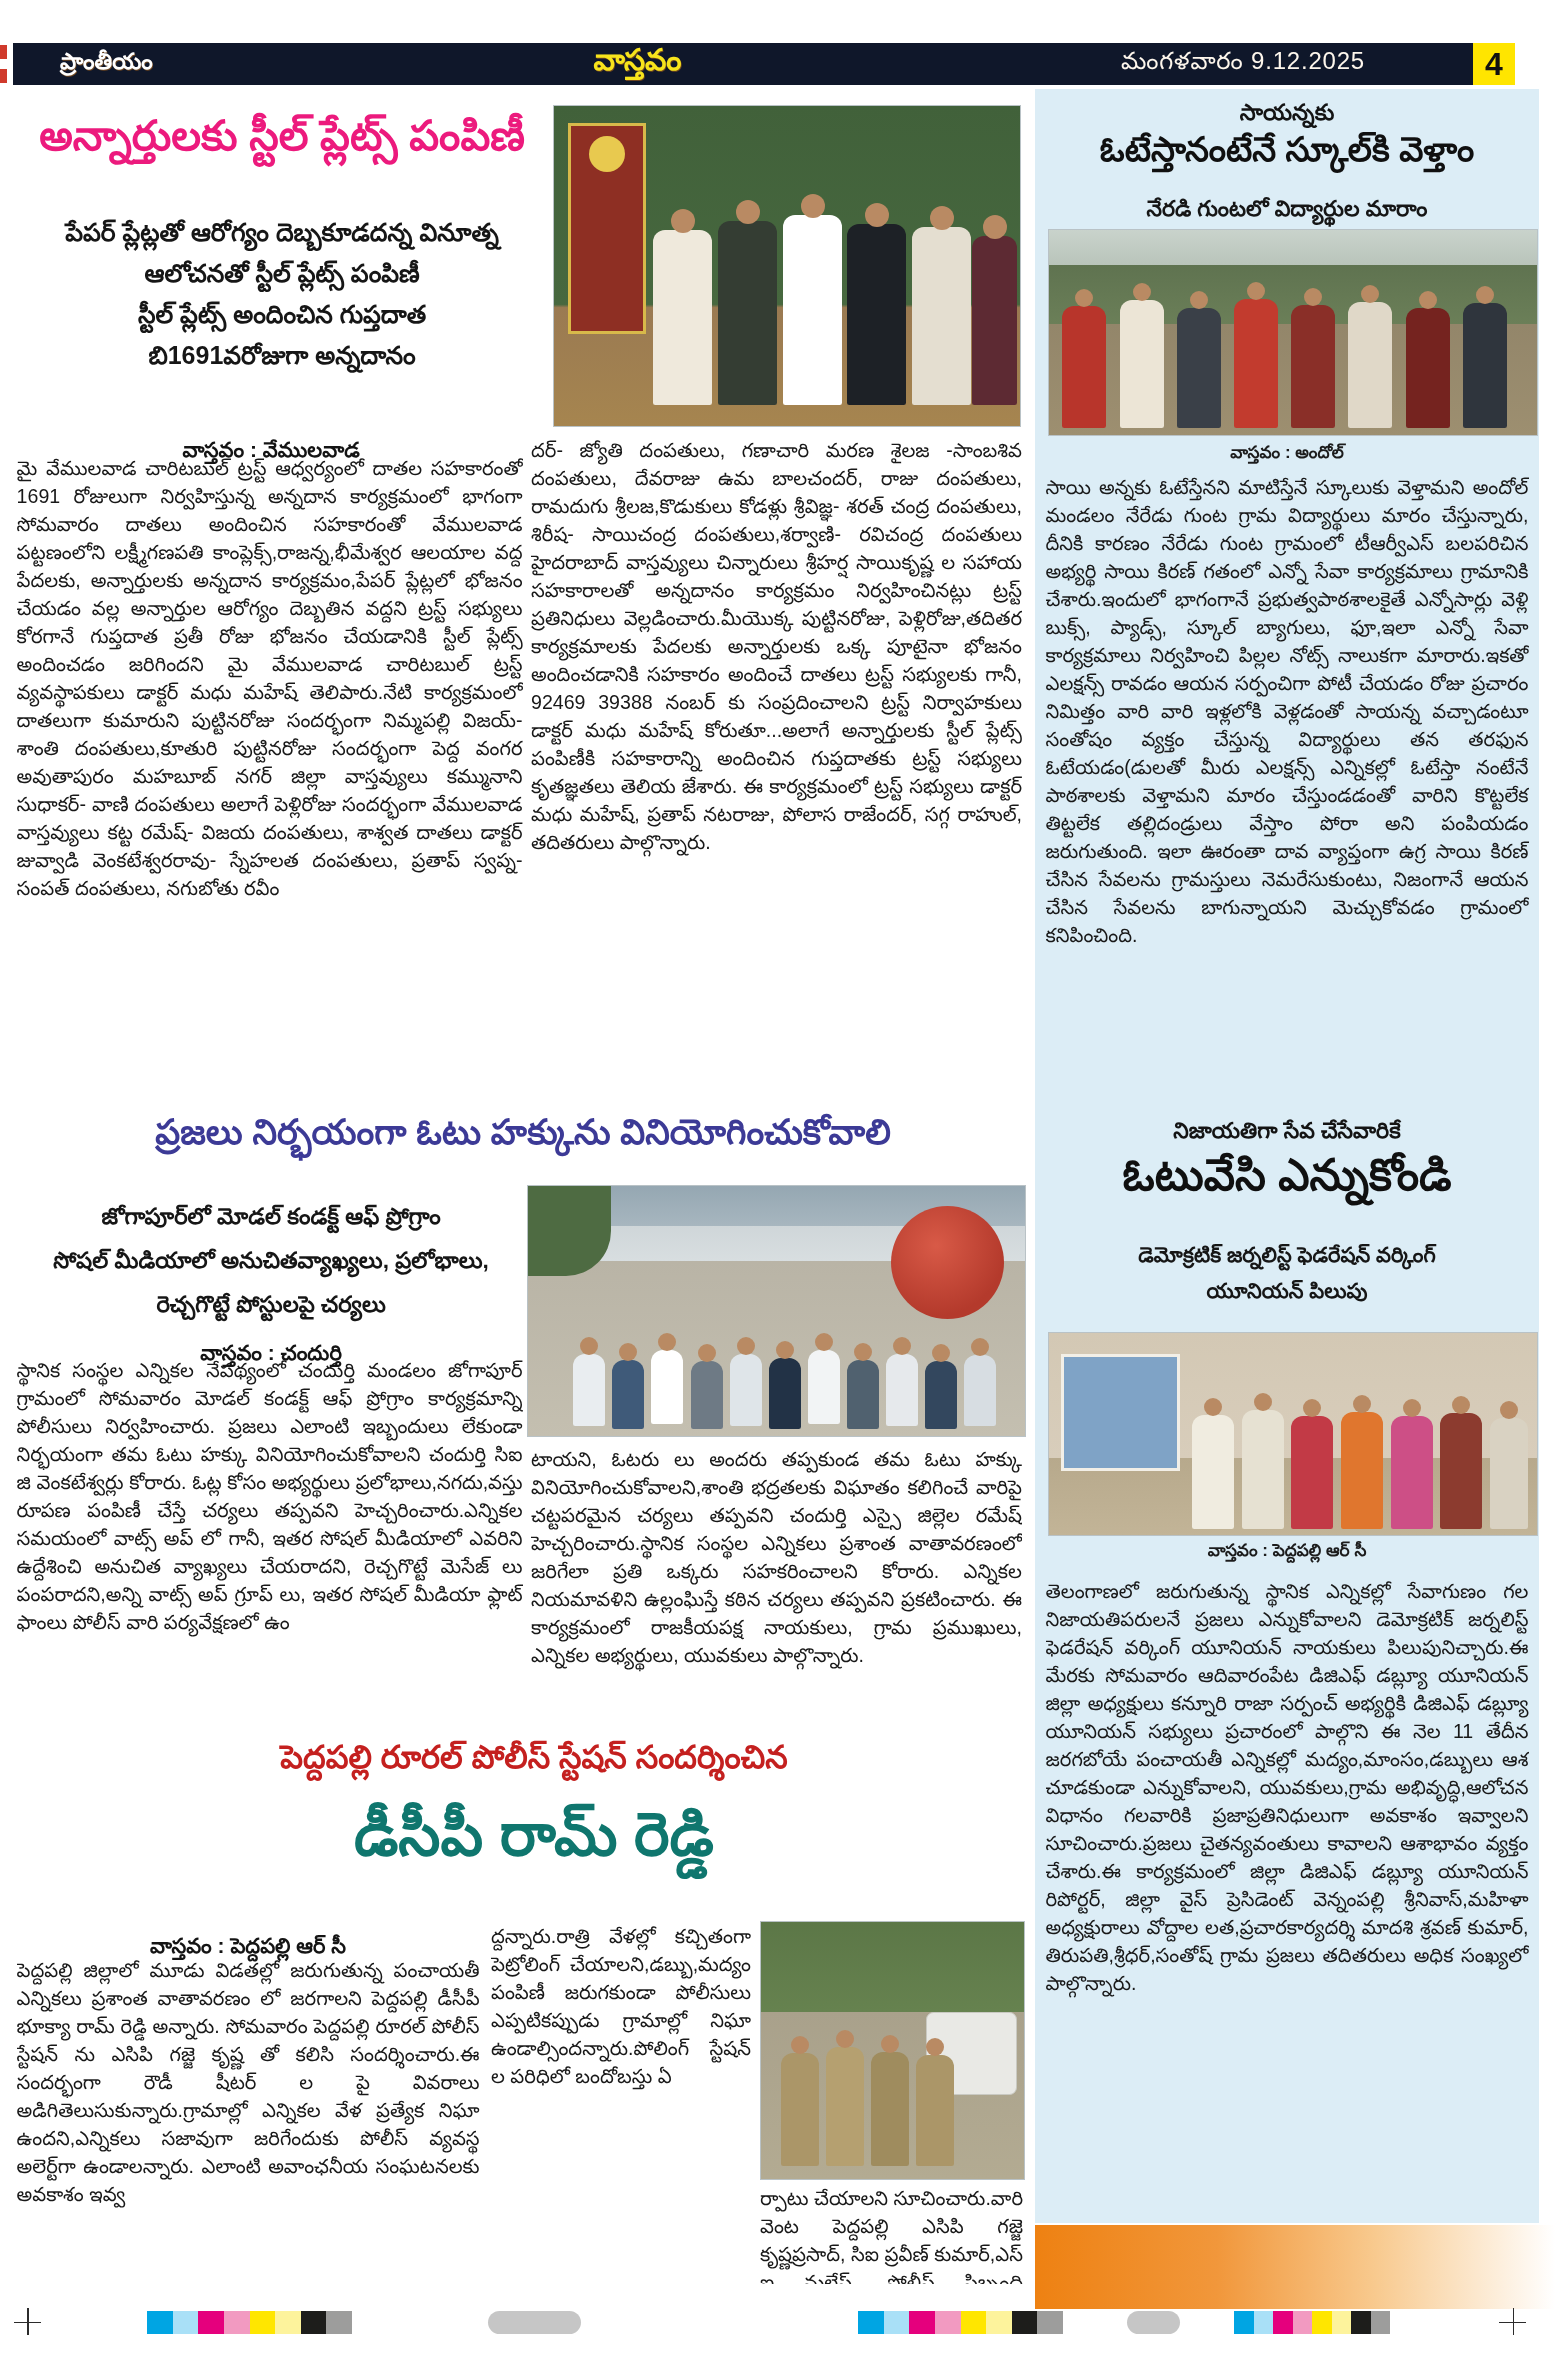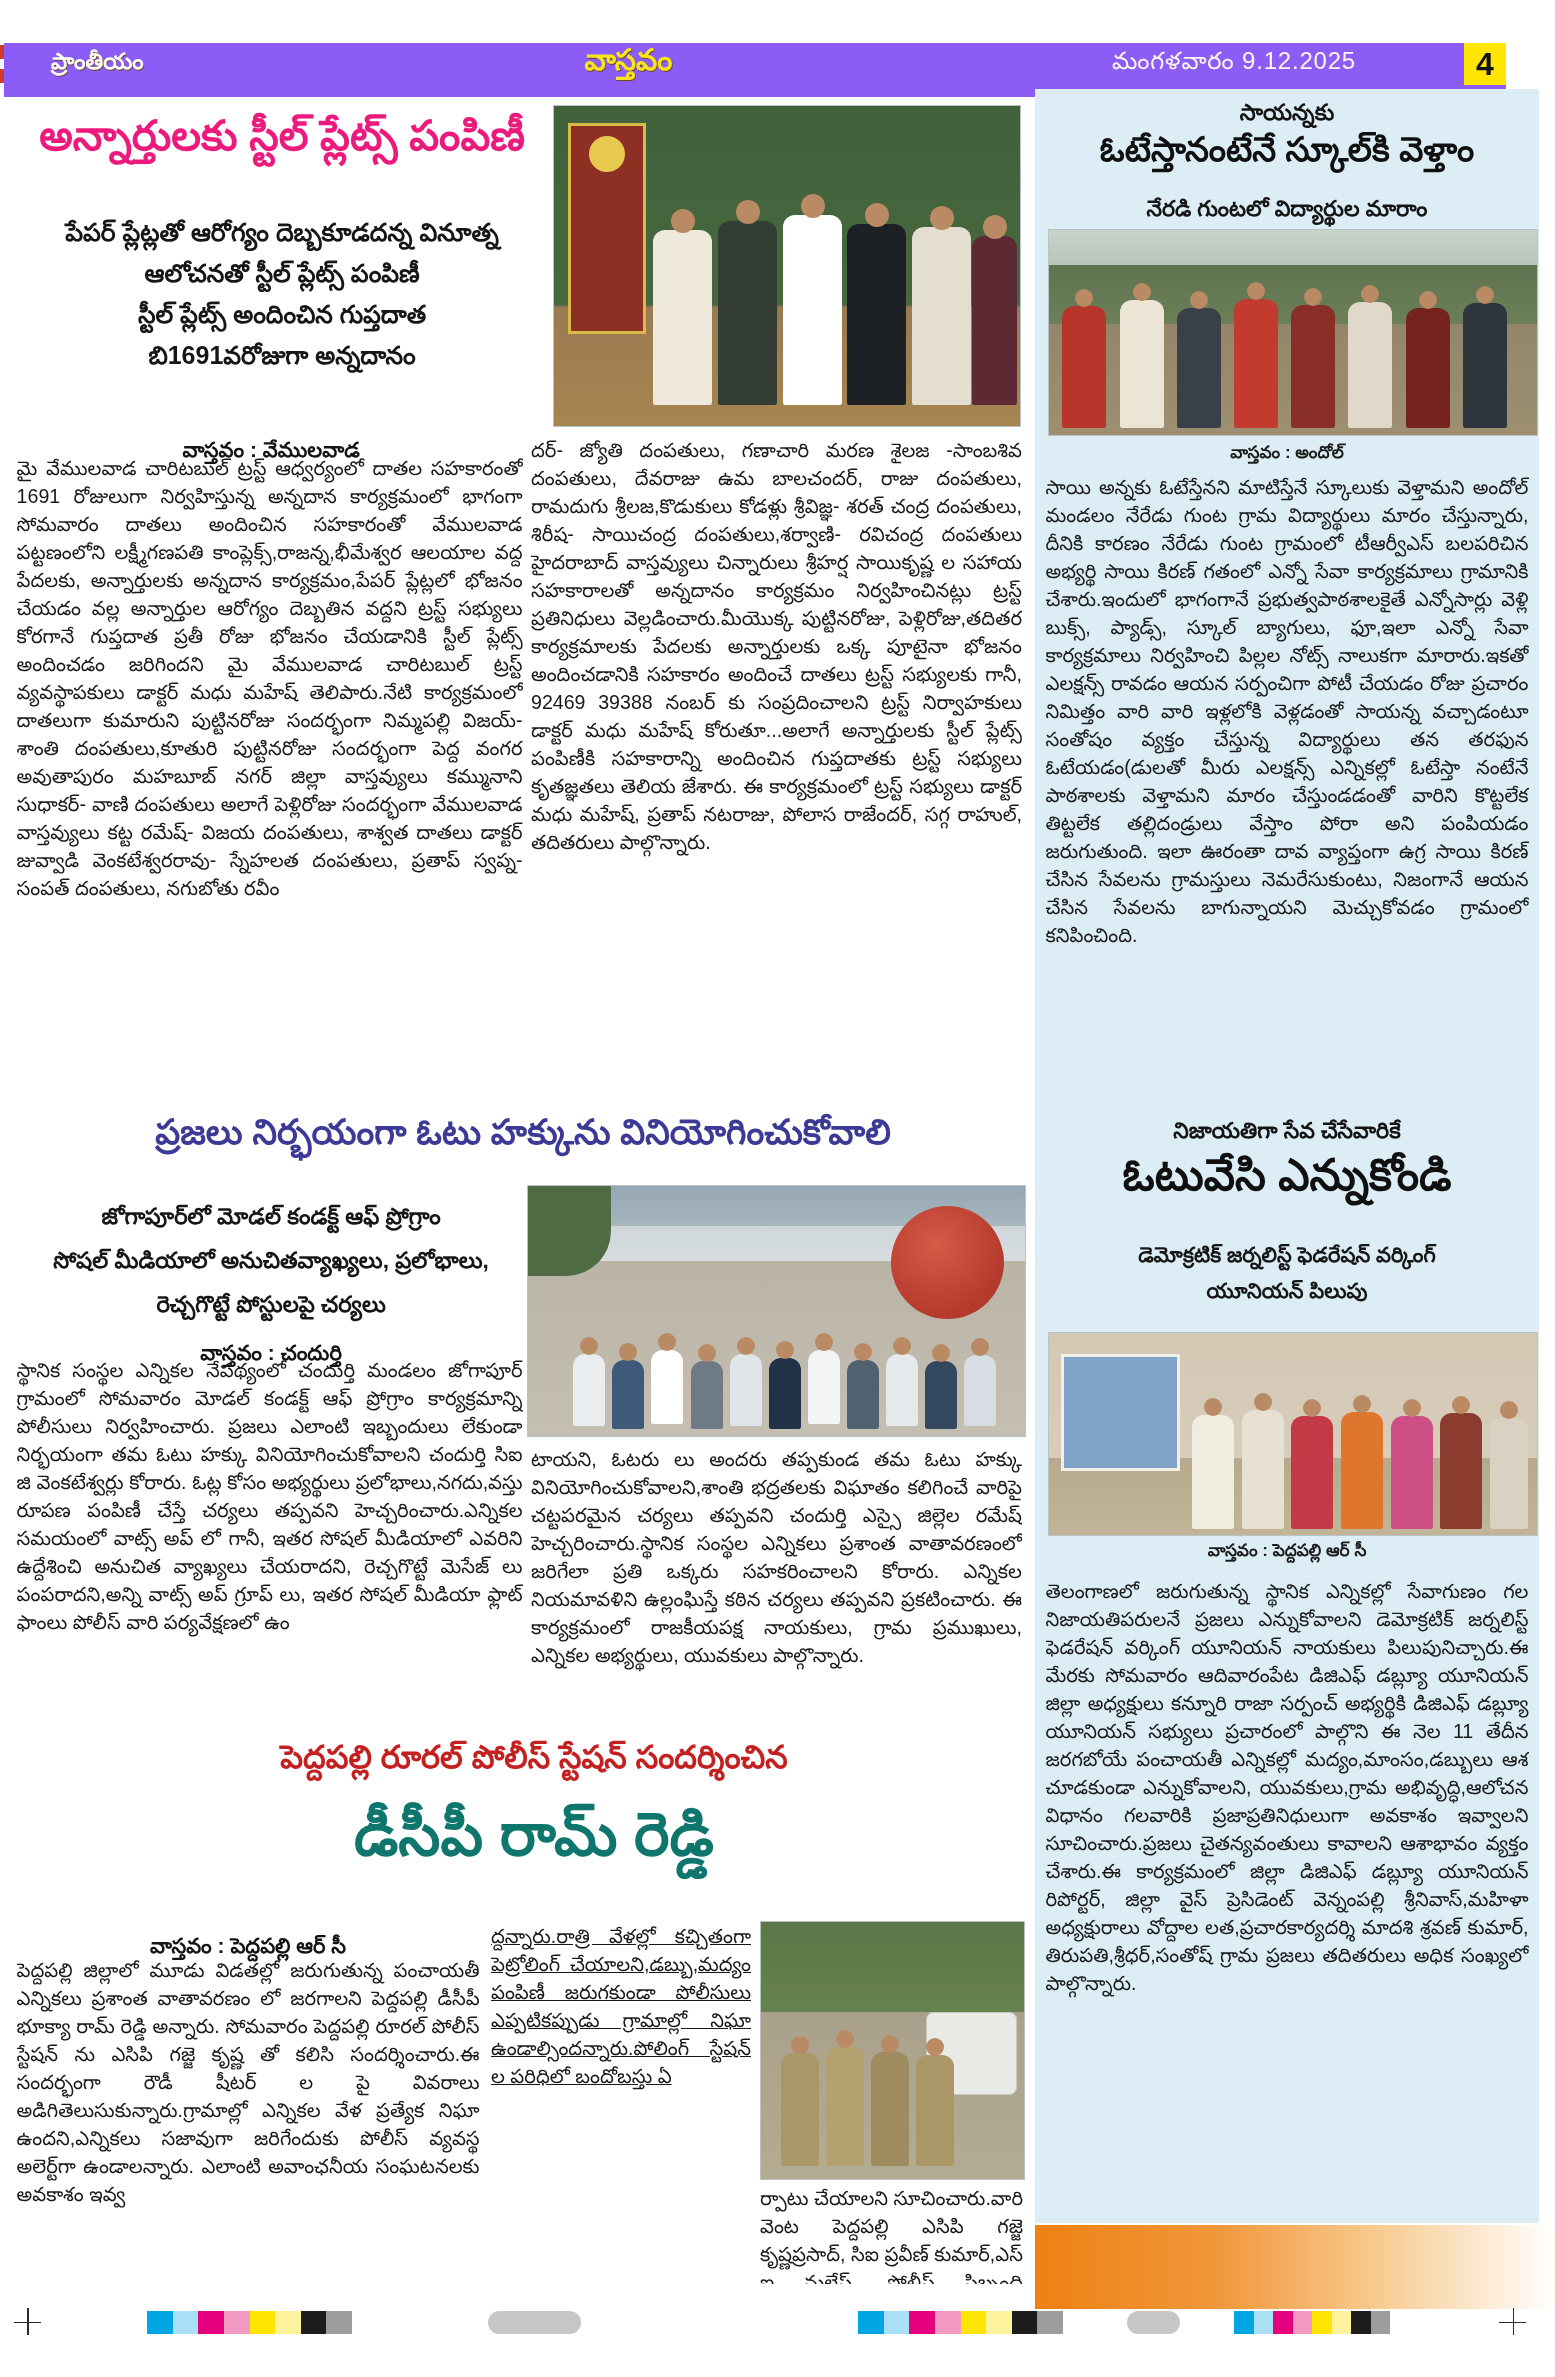--- a/index.html
+++ b/index.html
@@ -3,21 +3,21 @@
 <meta charset="utf-8">
 <style>
   html,body{margin:0;padding:0;background:#e8e8e8;}
   .page{
     position:relative;width:1555px;height:2377px;background:#ffffff;
     font-family:"Liberation Sans","DejaVu Sans",sans-serif;color:#1c1c1c;
     overflow:hidden;margin:0 auto;
   }
   .abs{position:absolute;}
   
-  .masthead{left:4px;top:43px;width:1502px;height:54px;background:#8b5cf6;}
+  .masthead{left:13px;top:43px;width:1502px;height:42px;background:#0f172a;}
   .masthead .section{position:absolute;left:47px;top:0;height:42px;display:flex;align-items:center;
     color:#fff;font-size:22.6px;font-weight:bold;text-shadow:0.8px 0.8px 0 #6d451f;}
   .brandwrap{position:absolute;left:572px;top:0;height:42px;display:flex;align-items:flex-end;gap:23px;flex-direction:column;}
   .brand{color:#f7e41c;font-size:30px;font-weight:bold;text-shadow:0.8px 0.8px 0 #6d451f;}
   .brand-suffix{color:#fdf6ec;font-size:19.6px;font-weight:bold;}
   .dove{width:39px;height:33px;}
   .mast-date{position:absolute;right:150px;top:0;height:42px;display:flex;align-items:center;
     color:#fdf6ec;font-size:24px;letter-spacing:0.8px;}
   .page-badge{position:absolute;right:0;top:0;width:42px;height:42px;background:#ffe500;
     display:flex;align-items:center;justify-content:center;color:#111;font-size:32px;font-weight:bold;}
@@ -142,21 +142,21 @@
 
   <div class="photo" style="left:760px;top:1921px;width:263px;height:257px;background:linear-gradient(180deg,#5c7747 0%,#66824f 35%,#a9a18b 35%,#b3ab92 100%);">
     <div class="vehicle" style="right:7.5px;top:90px;width:89px;height:81px;"></div>
     <div class="fig fig-sm" style="left:19.6px;bottom:13.5px;width:38px;height:113px;background:#ab9668;"></div>
     <div class="fig fig-sm" style="left:65px;bottom:13.5px;width:38px;height:119px;background:#b5a070;"></div>
     <div class="fig fig-sm" style="left:110px;bottom:13.5px;width:38px;height:114px;background:#9f8c5e;"></div>
     <div class="fig fig-sm" style="left:155px;bottom:13.5px;width:38px;height:111px;background:#ab9668;"></div>
   </div>
 
   <div class="abs body-col" style="left:16.6px;top:1956px;width:463px;height:328px;">పెద్దపల్లి జిల్లాలో మూడు విడతల్లో జరుగుతున్న పంచాయతీ ఎన్నికలు ప్రశాంత వాతావరణం లో జరగాలని పెద్దపల్లి డీసీపీ భూక్యా రామ్ రెడ్డి అన్నారు. సోమవారం పెద్దపల్లి రూరల్ పోలీస్ స్టేషన్ ను ఎసిపి గజ్జె కృష్ణ తో కలిసి సందర్శించారు.ఈ సందర్భంగా రౌడీ షీటర్ ల పై వివరాలు అడిగితెలుసుకున్నారు.గ్రామాల్లో ఎన్నికల వేళ ప్రత్యేక నిఘా ఉందని,ఎన్నికలు సజావుగా జరిగేందుకు పోలీస్ వ్యవస్థ అలెర్ట్‌గా ఉండాలన్నారు. ఎలాంటి అవాంఛనీయ సంఘటనలకు అవకాశం ఇవ్వ</div>
-  <div class="abs body-col" style="left:491px;top:1922px;width:260px;height:363px;text-decoration:underline;">ద్దన్నారు.రాత్రి వేళల్లో కచ్చితంగా పెట్రోలింగ్ చేయాలని,డబ్బు,మద్యం పంపిణీ జరుగకుండా పోలీసులు ఎప్పటికప్పుడు గ్రామాల్లో నిఘా ఉండాల్సిందన్నారు.పోలింగ్ స్టేషన్ ల పరిధిలో బందోబస్తు ఏ</div>
+  <div class="abs body-col" style="left:491px;top:1922px;width:260px;height:363px;">ద్దన్నారు.రాత్రి వేళల్లో కచ్చితంగా పెట్రోలింగ్ చేయాలని,డబ్బు,మద్యం పంపిణీ జరుగకుండా పోలీసులు ఎప్పటికప్పుడు గ్రామాల్లో నిఘా ఉండాల్సిందన్నారు.పోలింగ్ స్టేషన్ ల పరిధిలో బందోబస్తు ఏ</div>
   <div class="abs body-col" style="left:760px;top:2184px;width:263px;height:100px;">ర్పాటు చేయాలని సూచించారు.వారి వెంట పెద్దపల్లి ఎసిపి గజ్జె కృష్ణప్రసాద్, సిఐ ప్రవీణ్ కుమార్,ఎస్ ఐ మల్లేష్, పోలీస్ సిబ్బంది ఉన్నారు.</div>
 
   <div class="abs rpanel">
 
     <div class="rp-kicker" style="top:10.5px;">సాయన్నకు</div>
     <div class="rp-headline" style="top:41px;font-size:34px;">ఓటేస్తానంటేనే స్కూల్‌కి వెళ్తాం</div>
     <div class="rp-sub" style="top:107px;">నేరడి గుంటలో విద్యార్థుల మారాం</div>
 
     <div class="photo" style="left:12.8px;top:140px;width:488px;height:205px;background:linear-gradient(180deg,#c9d3cc 0%,#b9c4ba 17%,#5f7350 17%,#6b7f58 46%,#93866a 46%,#9d8f70 100%);">
       <div class="fig fig-sm" style="left:13.5px;bottom:7.5px;width:44px;height:122px;background:#b8352b;"></div>

